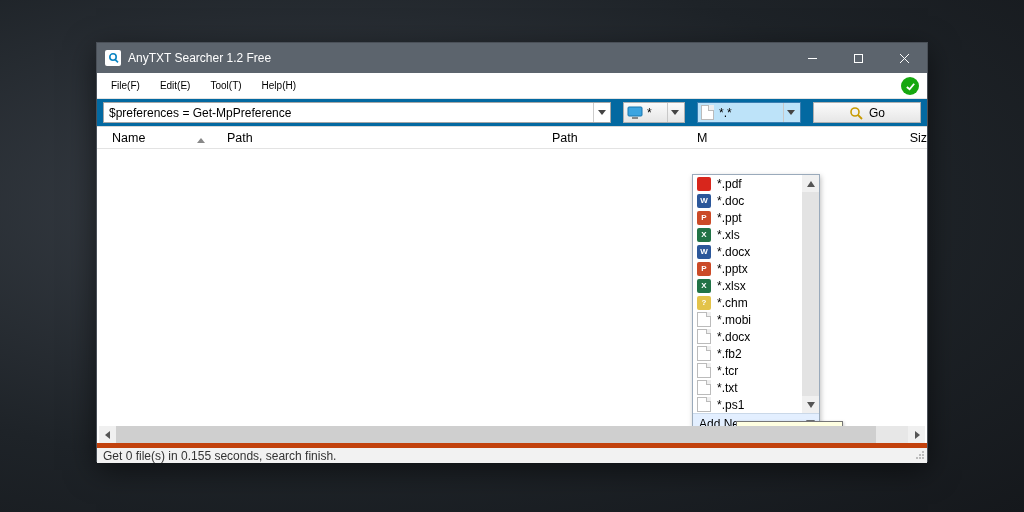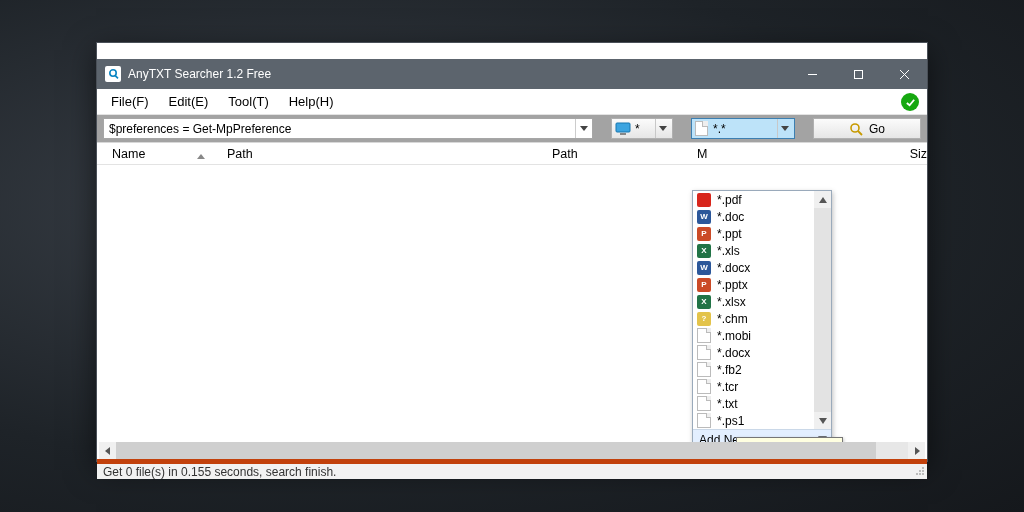--- a/index.html
+++ b/index.html
@@ -1,29 +1,29 @@
 <!DOCTYPE html>
 <html><head>
 <meta charset="utf-8">
 <style>
 * { margin: 0; padding: 0; box-sizing: border-box; font-family: "Segoe UI", Tahoma, sans-serif; }
 body { background: radial-gradient(ellipse at 30% 40%, #3a4048 0%, #1e2328 60%, #15181c 100%); width: 1024px; height: 512px; overflow: hidden; position: relative; }
 .window { position: absolute; left: 96px; top: 42px; width: 832px; height: 420px; background: #fff; box-shadow: 0 8px 28px rgba(0,0,0,0.55); border: 1px solid #4a5058; }
-.titlebar { height: 30px; background: #5c646d; display: flex; align-items: center; color: #fff; margin-top: 16px; }
+.titlebar { height: 30px; background: #5c646d; display: flex; align-items: center; color: #fff; }
 .appicon { width: 16px; height: 16px; margin: 0 7px 0 8px; background: #fff; border-radius: 2px; display: flex; align-items: center; justify-content: center; }
 .appicon svg { width: 12px; height: 12px; }
 .title { font-size: 12px; flex: 1; }
 .winbtns { display: flex; height: 100%; }
 .winbtn { width: 46px; height: 100%; display: flex; align-items: center; justify-content: center; color: #fff; }
 .winbtn svg { width: 11px; height: 11px; stroke: #fff; stroke-width: 1; fill: none; }
 .menubar { height: 26px; background: #fff; border-bottom: 1px solid #e3e3e3; display: flex; align-items: center; padding: 0 4px; position: relative; }
-.menuitem { padding: 3px 10px; font-size: 13px; color: #000; }
+.menuitem { padding: 3px 10px; font-size: 10px; color: #000; }
 .okbadge { position: absolute; right: 8px; top: 4px; width: 18px; height: 18px; border-radius: 50%; background: #16a810; display: flex; align-items: center; justify-content: center; }
 .okbadge svg { width: 11px; height: 11px; stroke: #fff; stroke-width: 2; fill: none; }
-.toolbar { height: 28px; background: #a3a3a3; border-bottom: 1px solid #d8d8d8; display: flex; align-items: center; padding: 3px 6px; gap: 18px; }
+.toolbar { height: 28px; background: #0369a1; border-bottom: 1px solid #d8d8d8; display: flex; align-items: center; padding: 3px 6px; gap: 12px; }
 .searchbox { flex: 1; position: relative; }
 .searchinput { width: 100%; height: 21px; border: 1px solid #a6a6a6; background: #fff; font-size: 12px; padding: 0 20px 0 5px; }
 .combodrop { position: absolute; right: 1px; top: 1px; bottom: 1px; width: 17px; border-left: 1px solid #ccc; display: flex; align-items: center; justify-content: center; }
 .combodrop svg, .droparrow svg { width: 8px; height: 6px; fill: #444; }
 .volbtn { height: 21px; width: 62px; border: 1px solid #b0b0b0; background: linear-gradient(#fbfbfb,#e6e6e6); display: flex; align-items: center; padding: 0 3px; gap: 4px; }
 .volbtn .ic { width: 16px; height: 14px; }
 .volbtn .lbl { font-size: 12px; flex:1; }
 .droparrow { width: 14px; display: flex; align-items: center; justify-content: center; border-left: 1px solid #c8c8c8; align-self: stretch; }
 .filterbtn { height: 21px; width: 104px; border: 1px solid #3c7fb1; background: #bde3f9; display: flex; align-items: center; padding: 0 3px; gap: 5px; }
 .fileic { width: 13px; height: 15px; background: #fff; border: 1px solid #bbb; position: relative; }
@@ -41,21 +41,21 @@
 .sortcaret { position: absolute; right: 12px; top: 7px; width: 0; height: 0; border-left: 4px solid transparent; border-right: 4px solid transparent; border-bottom: 5px solid #888; }
 .listarea { position: relative; height: 294px; background: #fff; }
 .hscroll { position: absolute; left: 2px; right: 2px; bottom: 0; height: 17px; background: #f0f0f0; display: flex; }
 .hscroll .arrow { width: 17px; height: 17px; background: #f0f0f0; display:flex; align-items:center; justify-content:center; }
 .hscroll .arrow svg { width:8px; height:8px; fill:#555; }
 .hscroll .track { flex:1; background:#e7e7e7; position:relative; }
 .hscroll .thumb { position:absolute; left:0; top:0; height:100%; width:96%; background:#cfcfcf; }
 .statusbar { height: 20px; background: #f2f2f2; border-top: 5px solid #c2410c; display:flex; align-items:center; padding: 0 6px; font-size: 12px; color:#333; position:relative; }
 .resizer { position:absolute; right:2px; bottom:1px; width:12px; height:12px; }
 .resizer svg { width:12px; height:12px; fill:#aaa; }
-.dropdown { position: absolute; left: 595px; top: 25px; width: 140px; background: #fff; border: 1px solid #9aaabb; box-shadow: 1px 2px 5px rgba(0,0,0,0.25); }
+.dropdown { position: absolute; left: 595px; top: 25px; width: 128px; background: #fff; border: 1px solid #9aaabb; box-shadow: 1px 2px 5px rgba(0,0,0,0.25); }
 .ddlist { max-height: 242px; overflow: hidden; position: relative; }
 .ddscroll { position:absolute; right:0; top:0; bottom:0; width:17px; background:#f0f0f0; display:flex; flex-direction:column; }
 .ddscroll .sa { height:17px; display:flex; align-items:center; justify-content:center; }
 .ddscroll .sa svg { width:8px; height:8px; fill:#555; }
 .ddscroll .strack { flex:1; background:#e3e3e3; }
 .dditem { height: 17px; display:flex; align-items:center; gap:6px; padding: 0 18px 0 4px; font-size: 12px; color:#000; }
 .dditem .fic { width:14px; height:15px; background:#fff; border:1px solid #bbb; position:relative; flex-shrink:0; }
 .dditem .fic::after { content:''; position:absolute; right:-1px; top:-1px; width:4px; height:4px; background:#eee; border-left:1px solid #bbb; border-bottom:1px solid #bbb; }
 .dditem .badge { width:14px; height:14px; border-radius:2px; display:flex; align-items:center; justify-content:center; color:#fff; font-size:8px; font-weight:bold; flex-shrink:0; }
 .b-pdf{background:#d8261c}.b-doc{background:#2b579a}.b-ppt{background:#cb4a27}.b-xls{background:#217346}.b-docx{background:#2b579a}.b-pptx{background:#cb4a27}.b-xlsx{background:#217346}.b-chm{background:#e3c34a}

